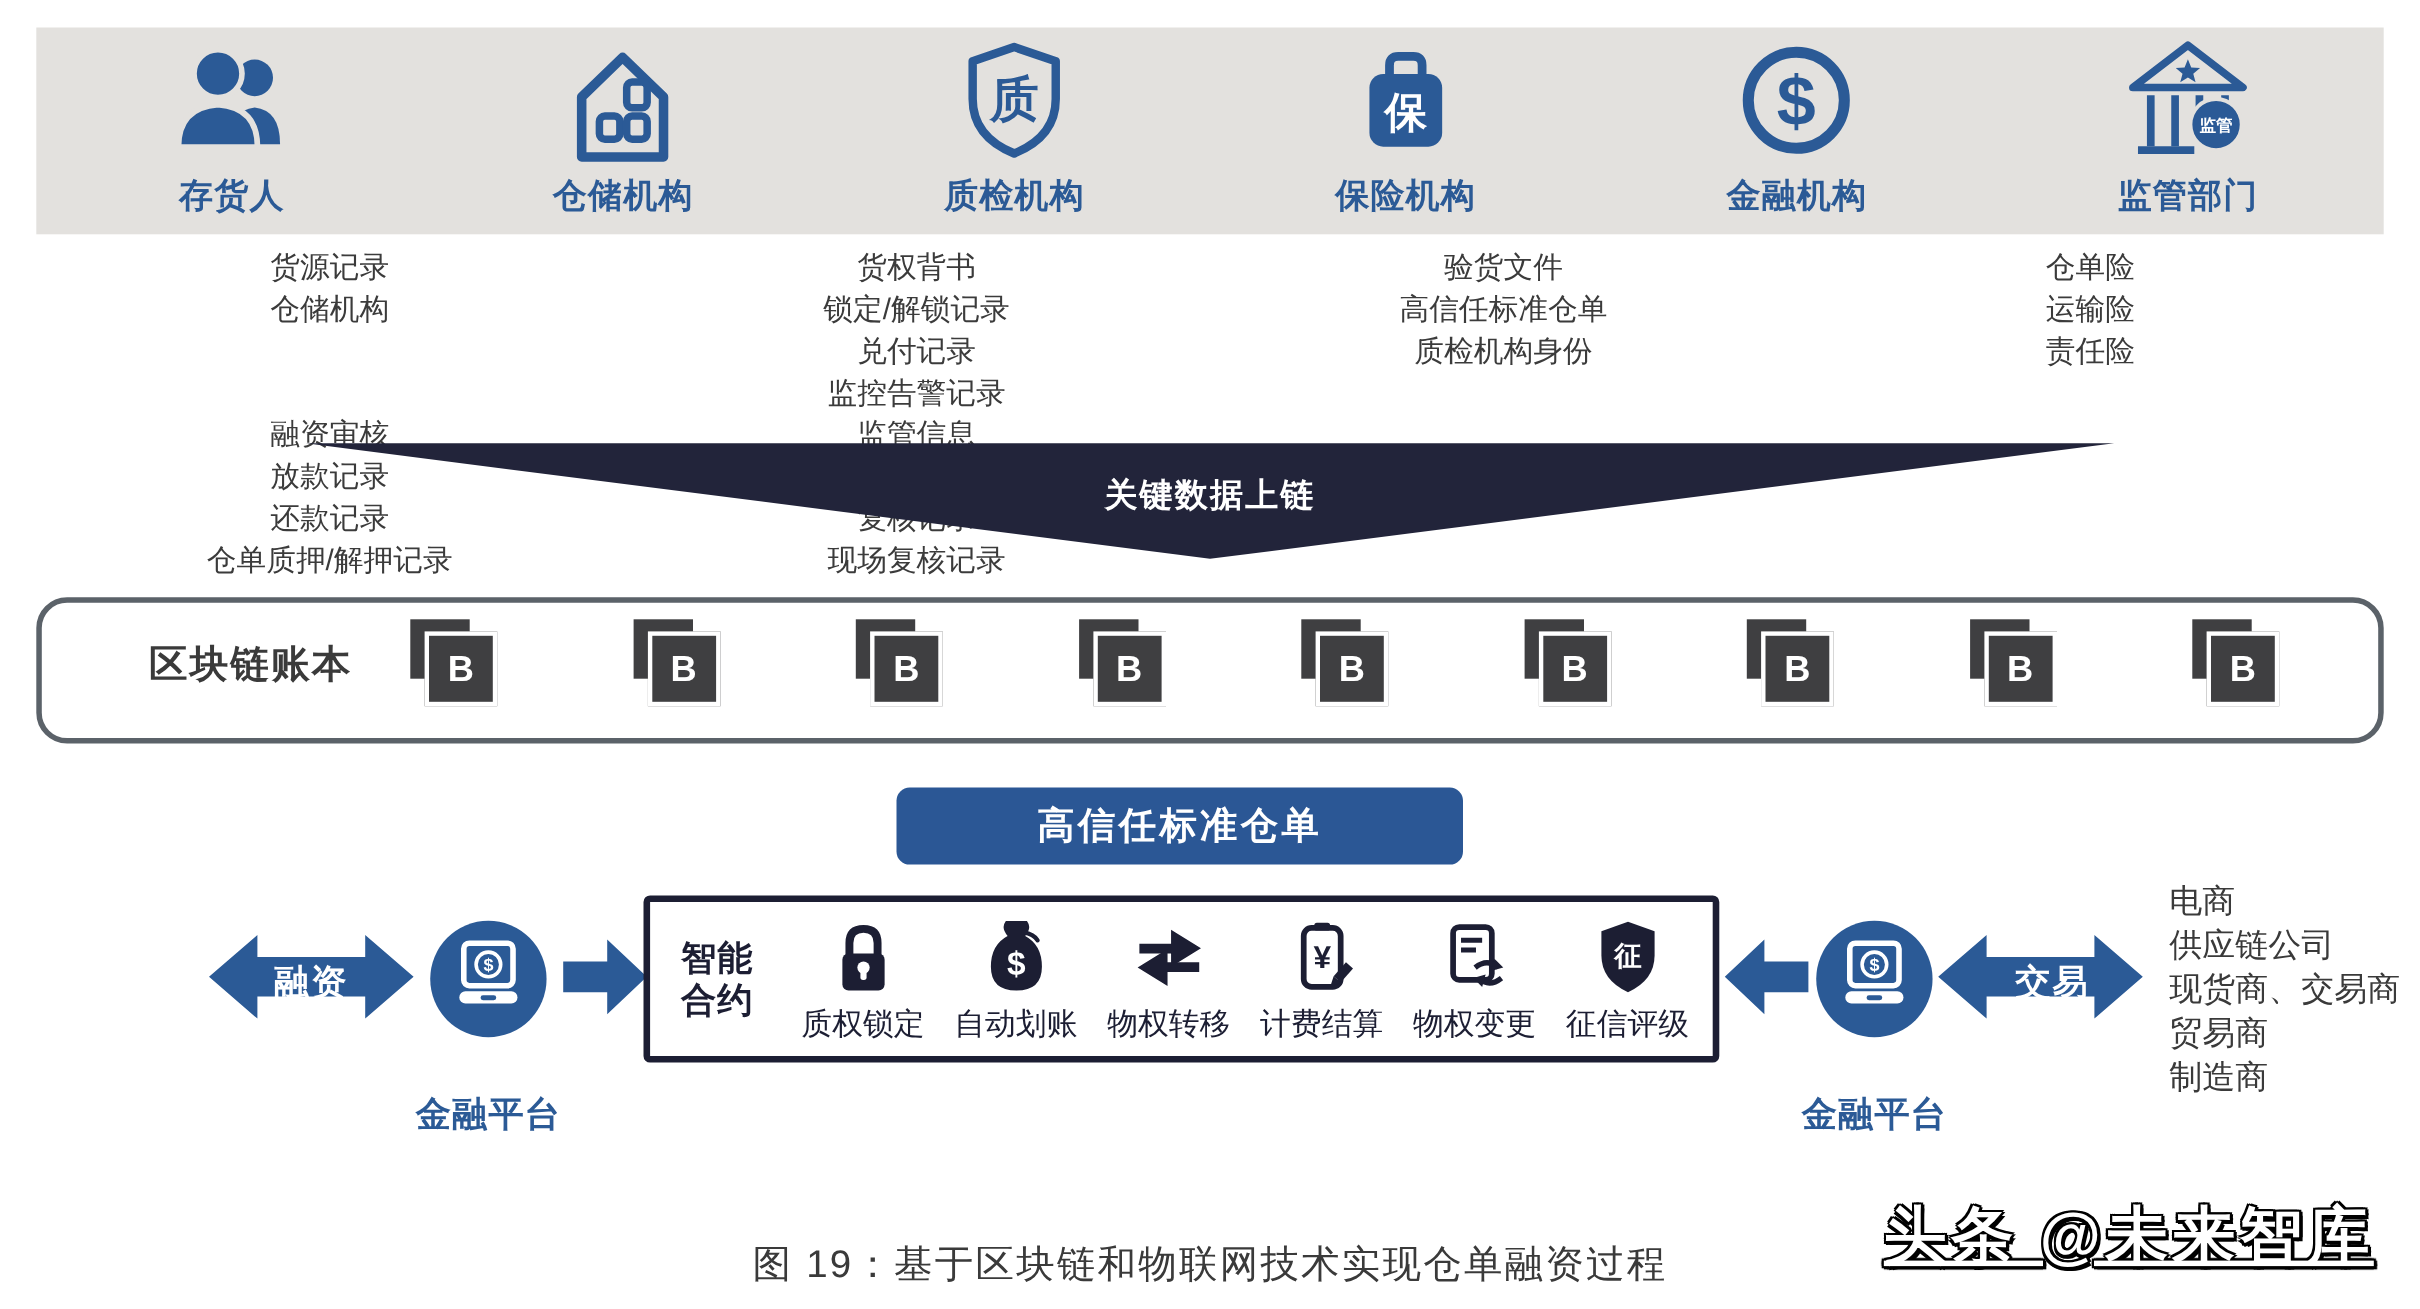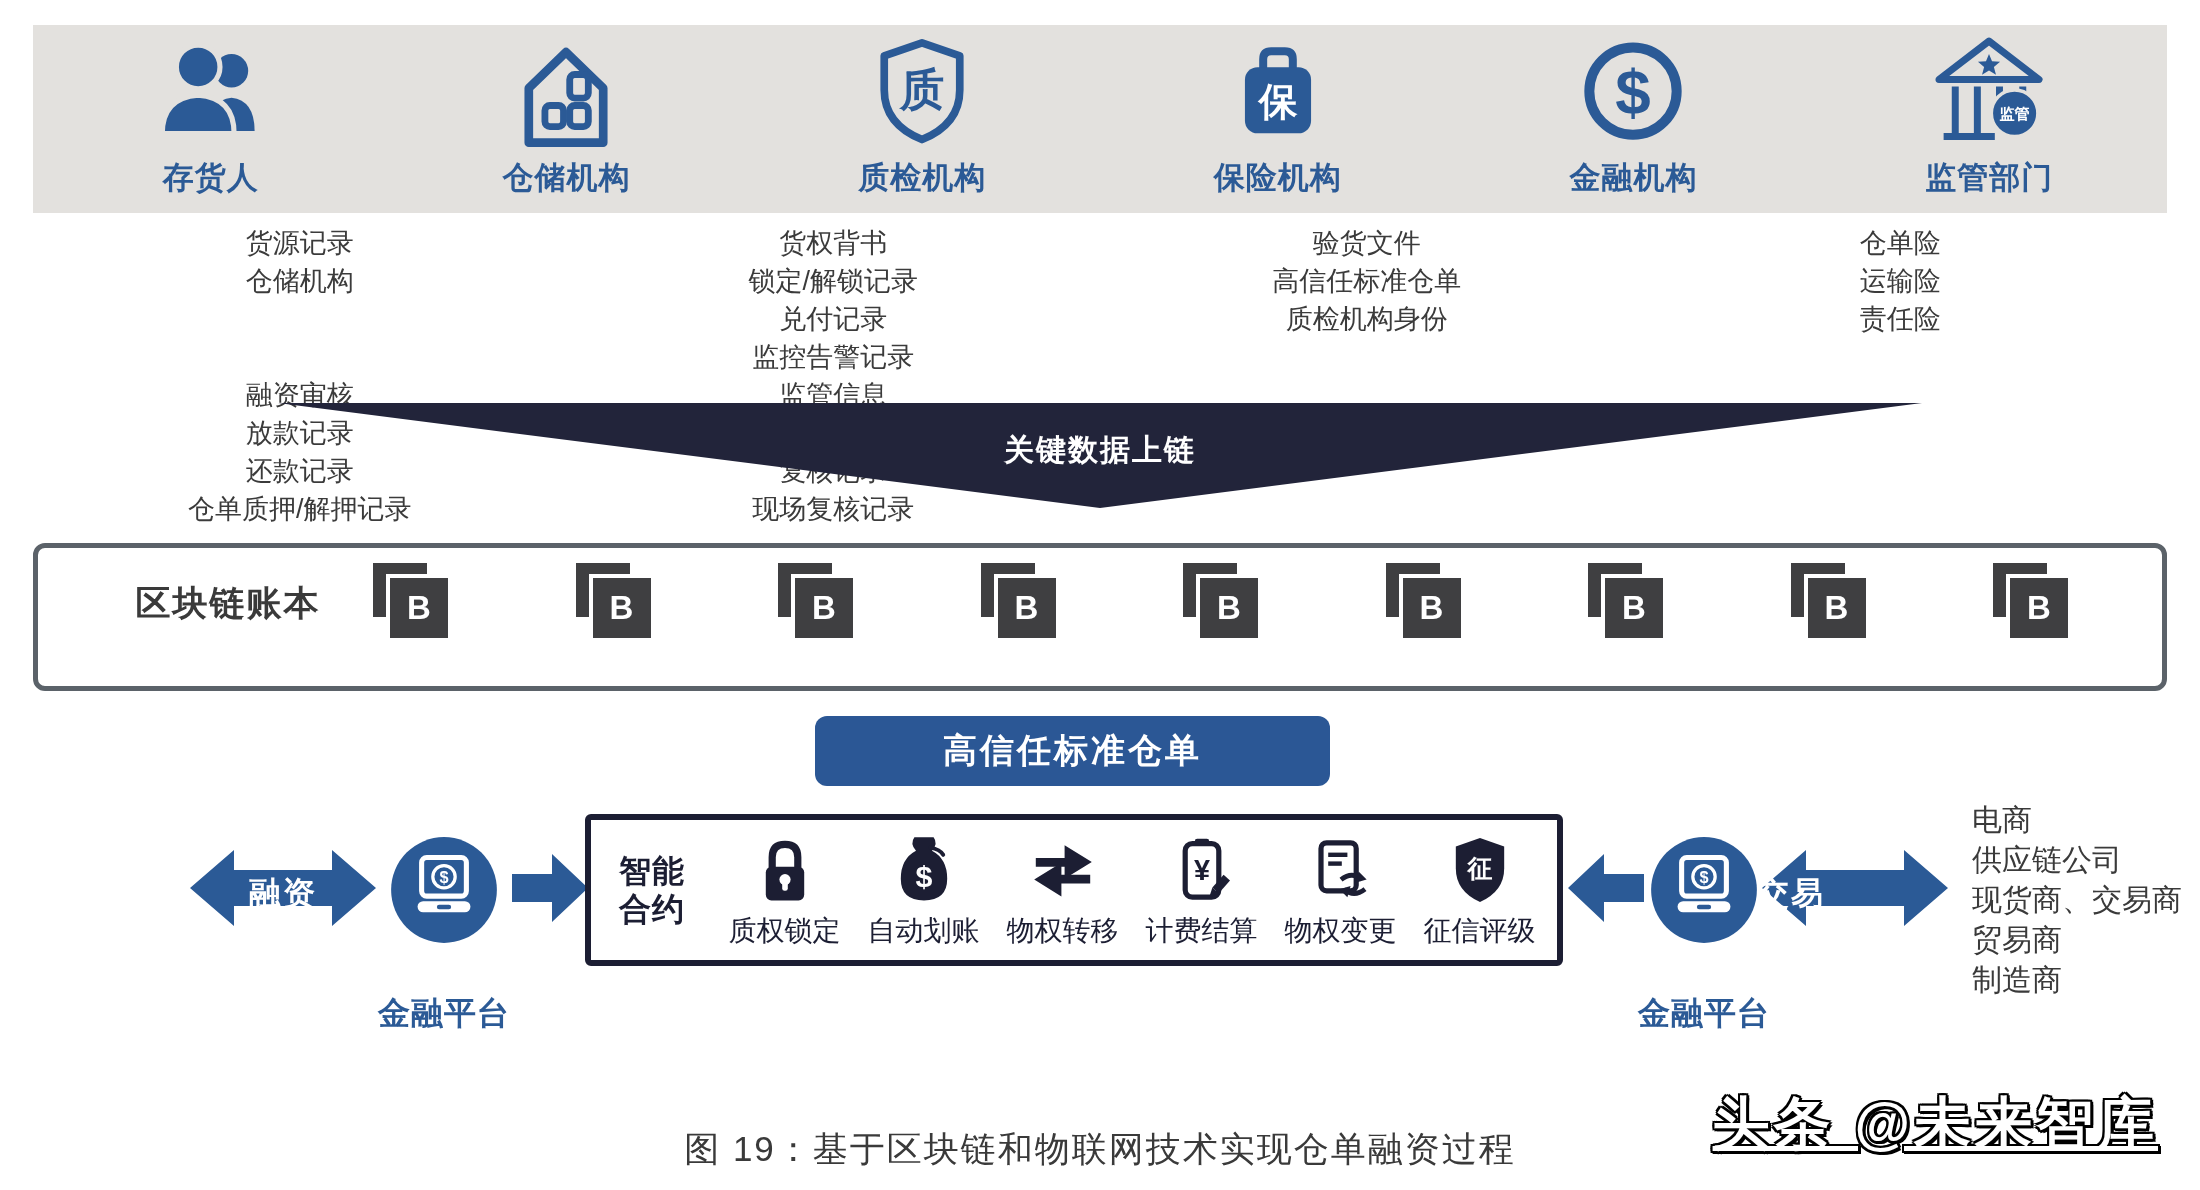--- a/index.html
+++ b/index.html
@@ -15,22 +15,22 @@
   .role-label{margin-top:8px;font-size:31px;font-weight:bold;color:#2b5a96;letter-spacing:1px;}
   
   .lists{position:absolute;left:33px;top:224px;width:2134px;display:grid;grid-template-columns:repeat(4,1fr);}
   .rlist{display:flex;flex-direction:column;align-items:center;}
   .rlist div{font-size:27px;line-height:38px;color:#3b3b3b;white-space:nowrap;}
   
   .funnel{position:absolute;left:270px;top:400px;width:1660px;height:112px;}
   .funnel-label{position:absolute;left:270px;top:430px;width:1660px;text-align:center;
     font-size:30px;font-weight:bold;color:#ffffff;letter-spacing:2px;}
   
-  .ledger{position:absolute;left:33px;top:543px;width:2134px;height:148px;
-    border:5px solid #5b6269;border-radius:12px;background:#fff;box-sizing:border-box;}
+  .ledger{position:absolute;left:33px;top:543px;width:2134px;height:133px;
+    border:5px solid #5b6269;border-radius:28px;background:#fff;box-sizing:border-box;}
   .ledger-label{position:absolute;left:55px;top:0;height:110px;width:270px;display:flex;
     align-items:center;justify-content:center;font-size:35px;font-weight:bold;color:#3a3a3a;letter-spacing:2px;}
   .blocks{position:absolute;left:335px;top:8px;width:1700px;height:94px;
     display:flex;justify-content:space-between;align-items:center;}
   .block{position:relative;width:80px;height:80px;}
   .block .back{position:absolute;left:0;top:0;width:54px;height:54px;background:#3f3f41;}
   .block .front{position:absolute;left:13px;top:11px;width:58px;height:60px;background:#3f3f41;
     border:4px solid #ffffff;display:flex;align-items:center;justify-content:center;
     color:#ffffff;font-size:33px;font-weight:bold;}
   
@@ -323,21 +323,21 @@
     <circle cx="52" cy="46" r="11" fill="none" stroke="#ffffff" stroke-width="3.2"></circle>
     <text x="52" y="52" text-anchor="middle" font-size="16" font-weight="bold" fill="#ffffff">$</text>
     <rect x="26" y="70" width="52" height="11" rx="5.5" fill="#ffffff"></rect>
     <rect x="45" y="73.5" width="14" height="4.5" rx="2.2" fill="#2b5a96"></rect>
   </svg>
   <div class="platform-label" style="left:1594px;">金融平台</div>
 
   <svg class="flow-svg" style="left:1760px;top:846px;" width="190" height="84" viewBox="0 0 190 84">
     <polygon points="2,42 46,4 46,24 144,24 144,4 188,42 144,80 144,60 46,60 46,80" fill="#2b5a96"></polygon>
   </svg>
-  <div class="flow-arrow-label" style="left:1696px;top:872px;width:190px;text-align:center;">交易</div>
+  <div class="flow-arrow-label" style="left:1832px;top:872px;width:190px;">交易</div>
 
   <div class="party-list party-right">
     <div>电商</div>
     <div>供应链公司</div>
     <div>现货商、交易商</div>
     <div>贸易商</div>
     <div>制造商</div>
   </div>
 
   <div class="caption">图 19：基于区块链和物联网技术实现仓单融资过程</div>

